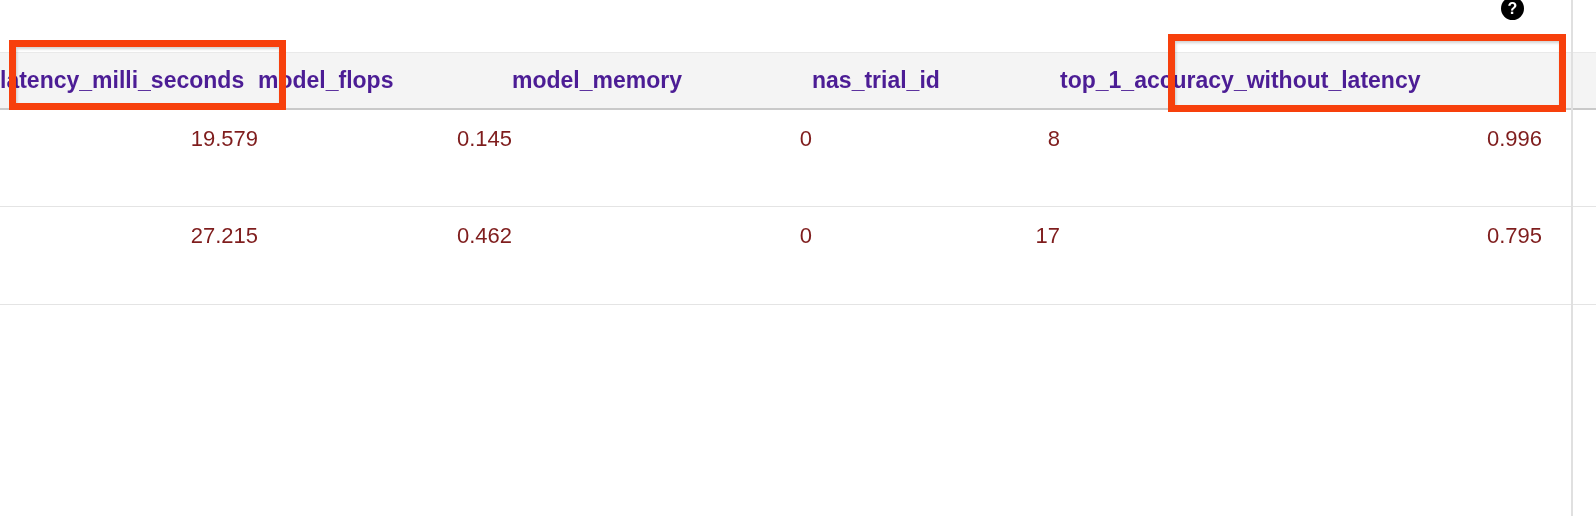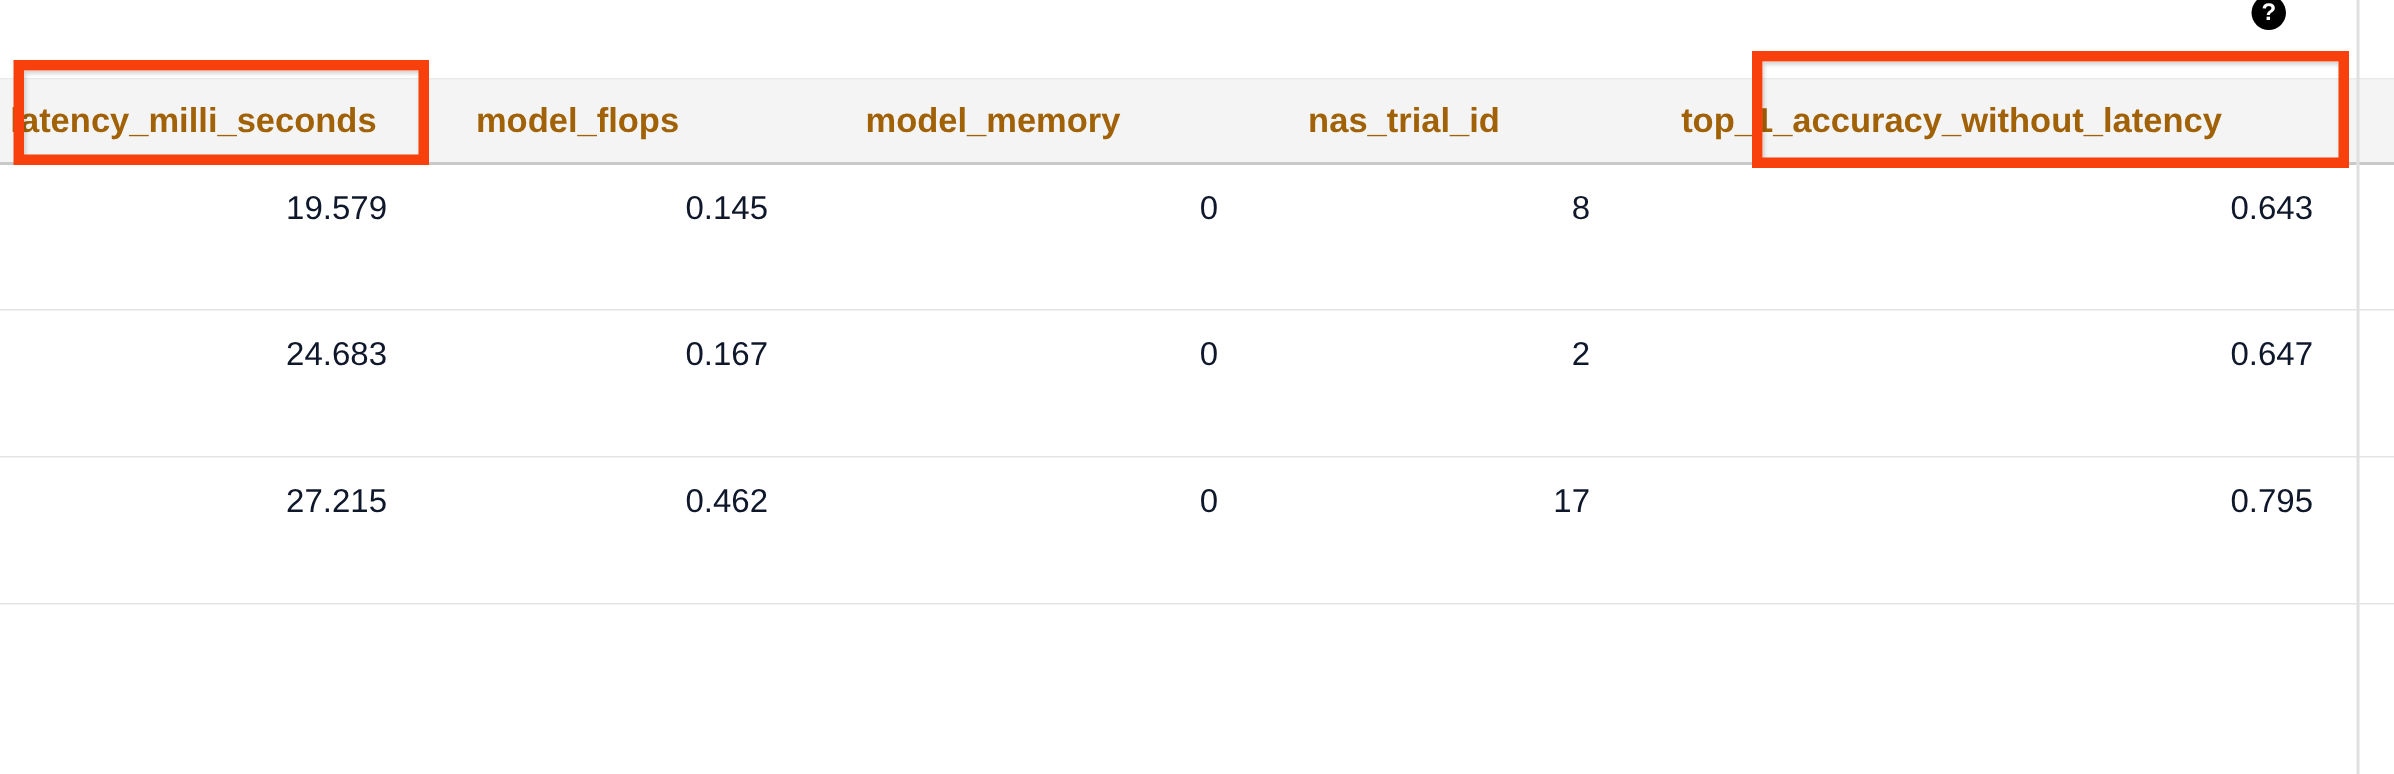--- a/index.html
+++ b/index.html
@@ -30,34 +30,34 @@
   table.data col.c7 { width: 25px;  }
 
   table.data th {
     box-sizing: border-box;
     height: 56px;
     background: #f4f4f4;
     border-top: 1px solid #e9e9e9;
     border-bottom: 2px solid #c9c9c9;
     font-size: 23px;
     font-weight: 700;
-    color: #a16207;
-    text-align: center;
+    color: #4c1d95;
+    text-align: left;
     vertical-align: middle;
     padding: 0;
     white-space: nowrap;
     overflow: visible;
   }
   table.data td {
     box-sizing: border-box;
     height: 98px;
     border-bottom: 1px solid #e4e4e4;
     font-size: 22px;
     font-weight: 400;
-    color: #0f172a;
+    color: #7f1d1d;
     text-align: right;
     vertical-align: top;
     padding: 16px 0 0 0;
     white-space: nowrap;
     margin-left: 36px;
   }
   table.data tr.last td { border-bottom: 3px solid #d9d9d9; }
 
   
   .v-line {
@@ -122,30 +122,21 @@
         <th></th>
         <th></th>
       </tr>
     </thead>
     <tbody>
       <tr>
         <td>19.579</td>
         <td>0.145</td>
         <td>0</td>
         <td>8</td>
-        <td>0.643</td>
-        <td></td>
-        <td></td>
-      </tr>
-      <tr>
-        <td>24.683</td>
-        <td>0.167</td>
-        <td>0</td>
-        <td>2</td>
-        <td>0.647</td>
+        <td>0.996</td>
         <td></td>
         <td></td>
       </tr>
       <tr>
         <td>27.215</td>
         <td>0.462</td>
         <td>0</td>
         <td>17</td>
         <td>0.795</td>
         <td></td>

